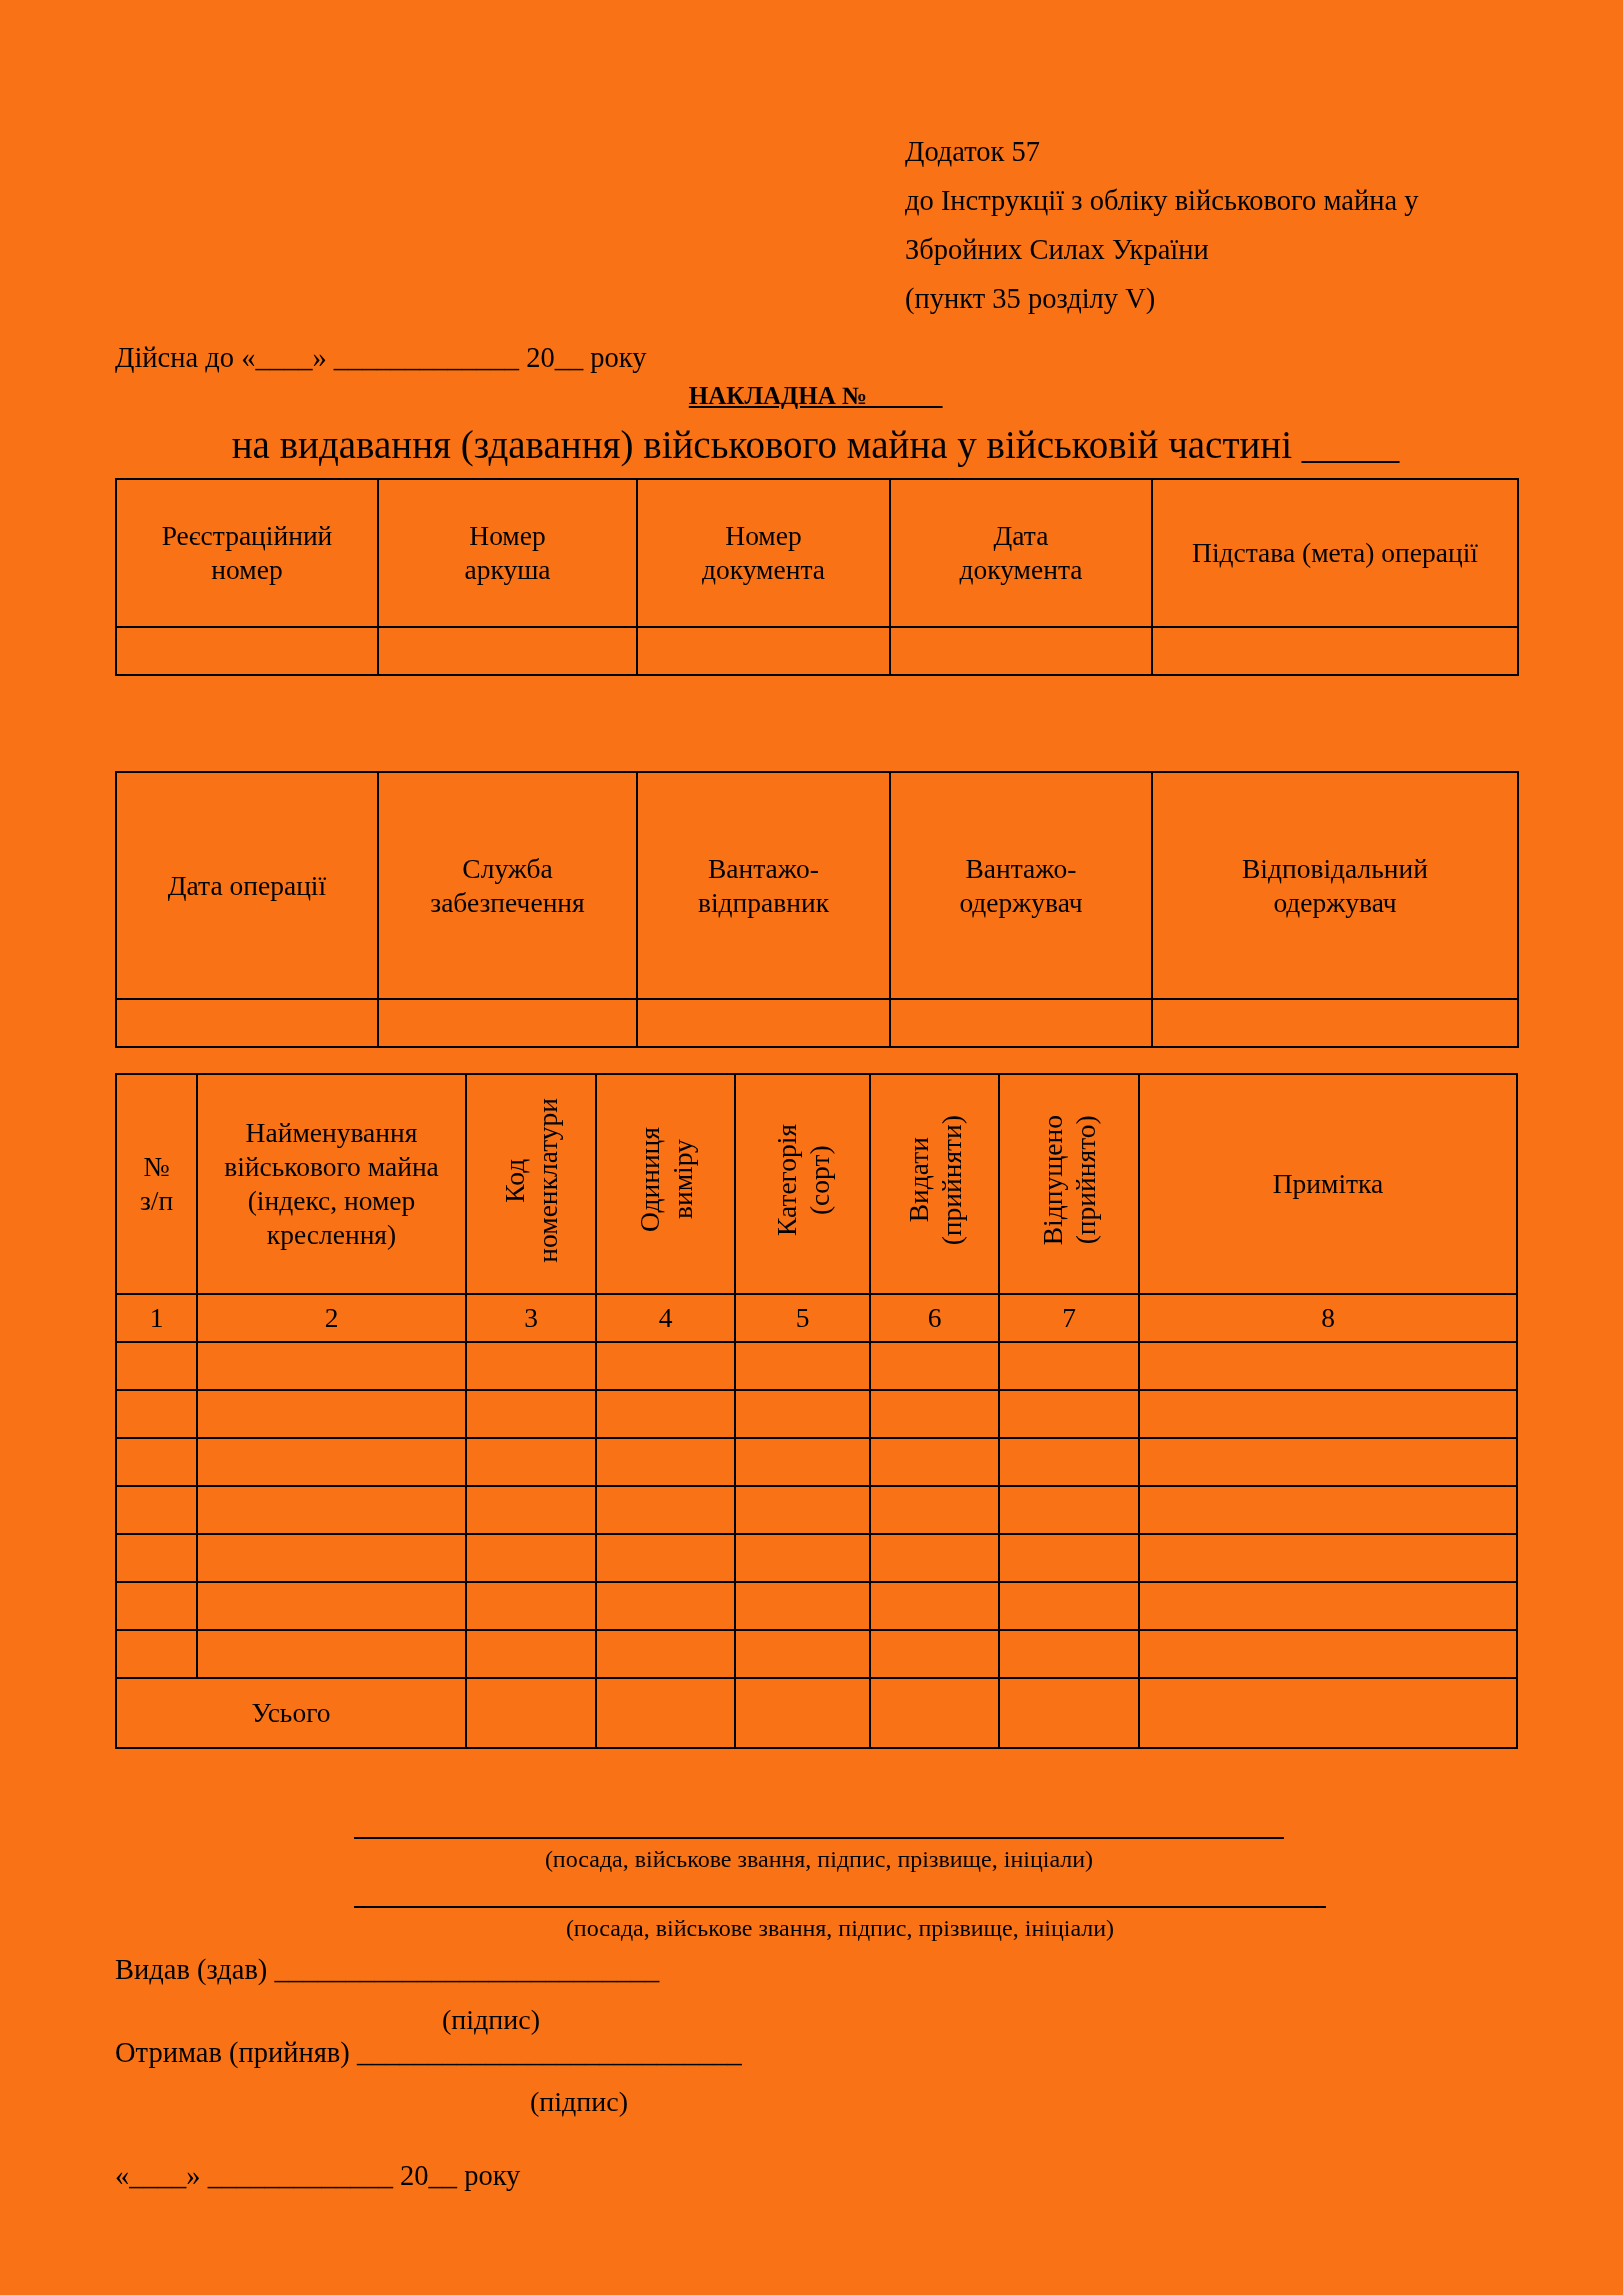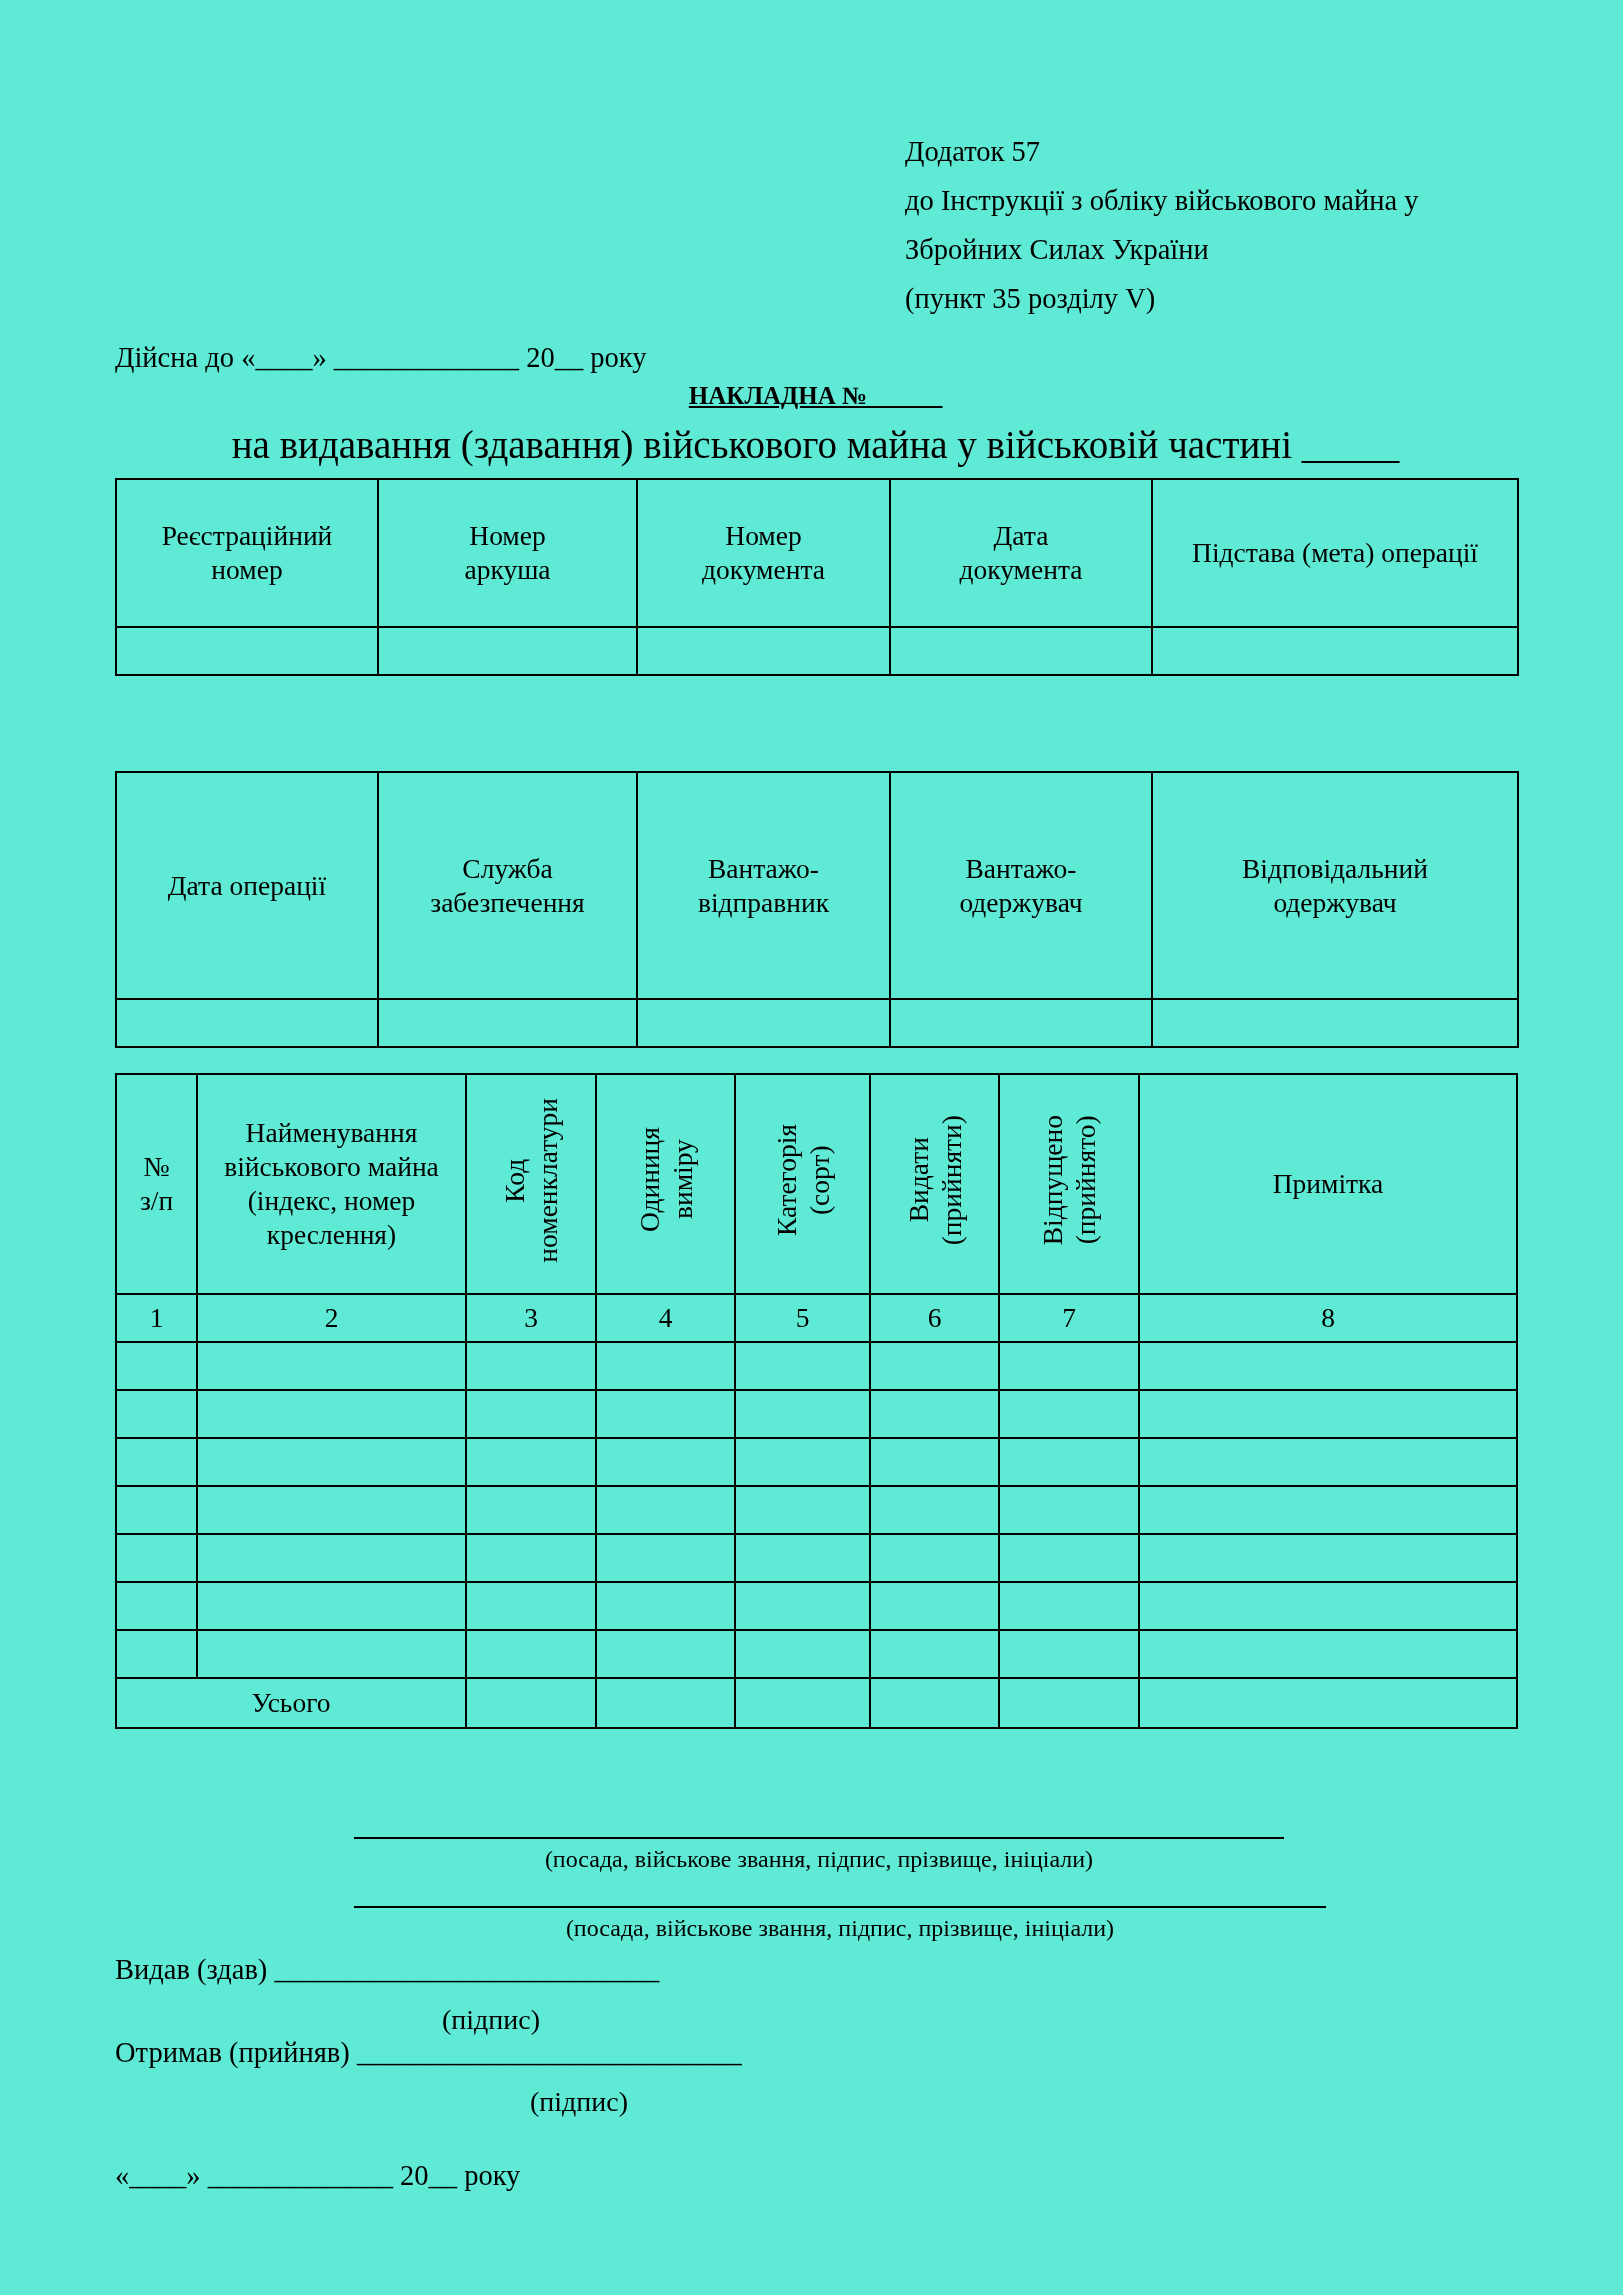--- a/index.html
+++ b/index.html
@@ -1,19 +1,19 @@
 <!DOCTYPE html>
 <html style="font-size:14.7px"><head>
 <meta charset="utf-8">
 <style>
   html,body { margin:0; padding:0; background:#ffffff; }
   .page {
     position:relative;
     width:1624px; height:2296px;
-    background:#5eead4;
+    background:#f97316;
     color:#000;
     font-family:"Liberation Serif","DejaVu Serif",serif;
     font-size:28.5px;
     overflow:hidden;
   }
   .abs { position:absolute; }
   .pl  { white-space:pre-line; }
 
   
   .appendix { left:905px; top:127px; width:615px; line-height:49px; }
@@ -36,21 +36,21 @@
   .t-items{ left:115px; top:1073px; }
 
   .t-reg  tr.hdr  { height:148px; }
   .t-reg  tr.blank{ height:48px; }
   .t-op   tr.hdr  { height:227px; }
   .t-op   tr.blank{ height:48px; }
 
   .t-items tr.hdr   { height:220px; }
   .t-items tr.nums  { height:48px; }
   .t-items tr.empty { height:48px; }
-  .t-items tr.total { height:50px; }
+  .t-items tr.total { height:70px; }
 
   .vert {
     writing-mode:vertical-rl;
     transform:rotate(180deg);
     display:inline-block;
     white-space:pre-line;
     line-height:1.2;
   }
 
   .sig-block { text-align:center; font-size:24px; line-height:29px; }

